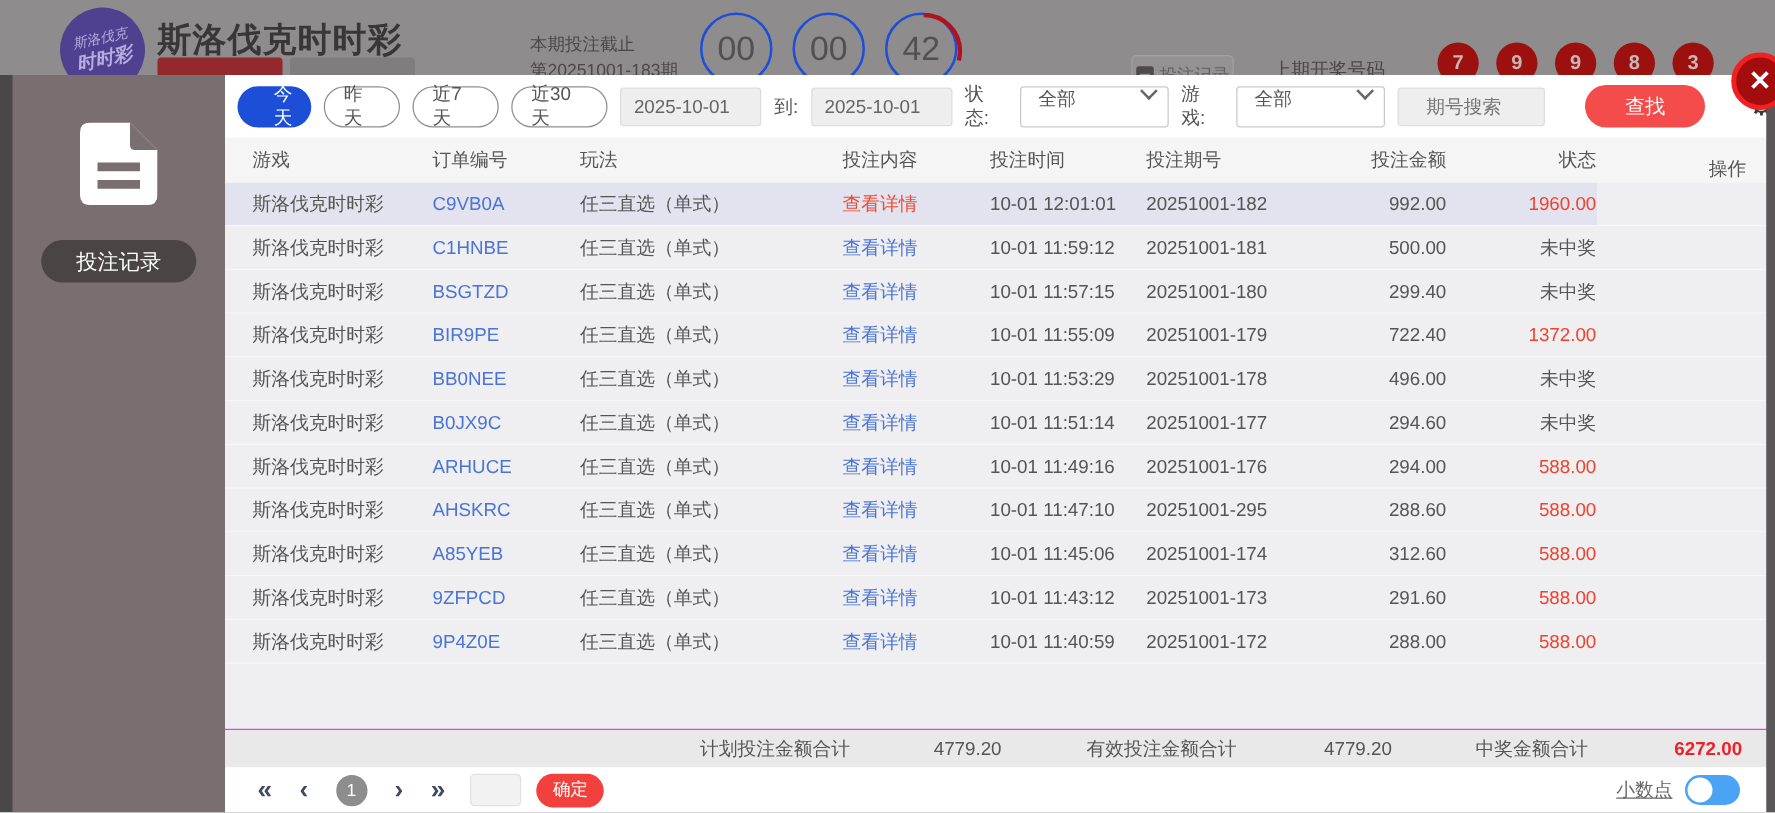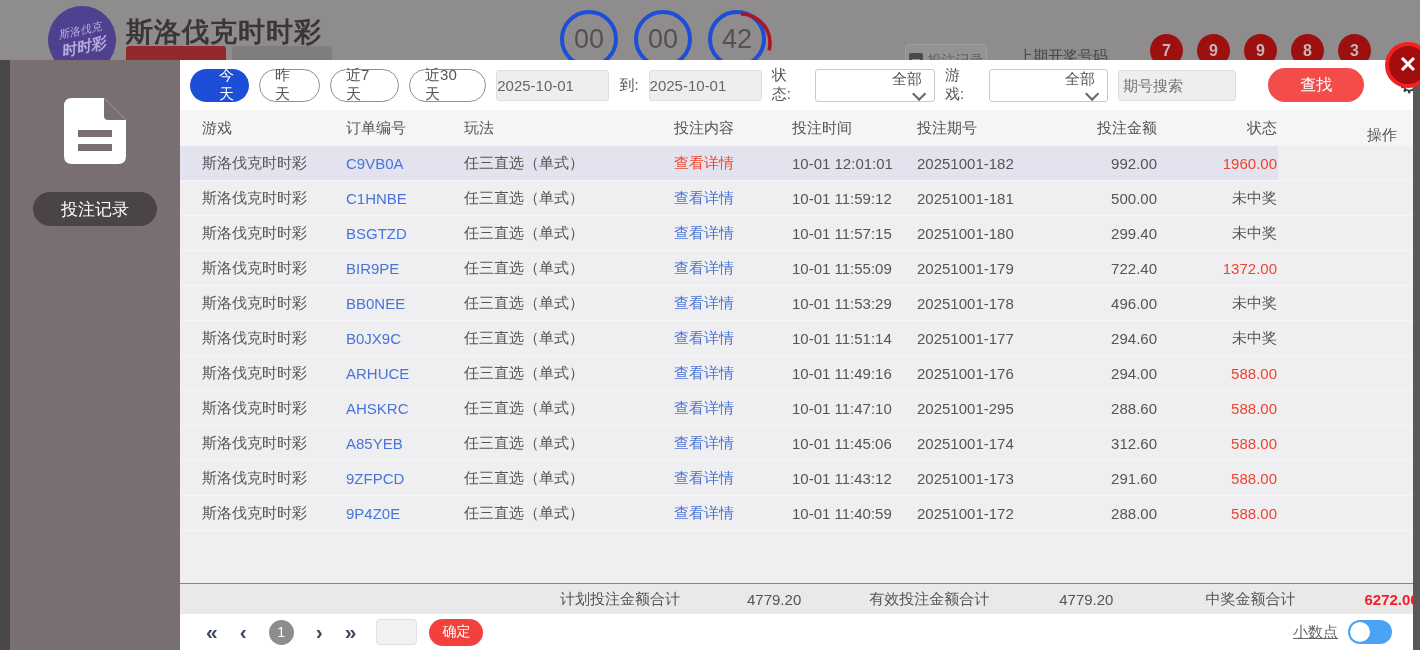--- a/index.html
+++ b/index.html
@@ -13,21 +13,21 @@
           background:#4f4190; color:#b7abdf; display:flex; flex-direction:column; align-items:center; justify-content:center;
           transform:rotate(-12deg); font-style:italic; }
   .logo .l1 { font-size:11px; }
   .logo .l2 { font-size:15px; font-weight:bold; }
   .app-title { position:absolute; left:126px; top:14px; font-size:27px; font-weight:bold; color:#3a3536; letter-spacing:1px; }
   .hdr-btn { position:absolute; top:46px; height:28px; border-radius:3px; }
   .hdr-btn.red  { left:126px; width:100px; background:#93292c; }
   .hdr-btn.gray { left:232px; width:100px; background:#807d7e; }
   .deadline-wrap { position:absolute; left:424px; top:25px; color:#4c4849; font-size:14px; line-height:21px; }
   .countdown { position:absolute; left:560px; top:10px; display:flex; gap:16px; }
-  .cd-circle { position:relative; width:58px; height:58px; border-radius:50%; border:4px solid #1d4ed8;
+  .cd-circle { position:relative; width:58px; height:58px; border-radius:50%; border:2px solid #1d4ed8;
                display:flex; align-items:center; justify-content:center; font-size:27px; color:#545051; }
   .cd-circle svg { position:absolute; left:-2px; top:-2px; }
   .records-btn { position:absolute; left:905px; top:44px; width:82px; height:34px; background:#959293;
                  border:1px solid #a3a0a1; border-radius:4px; display:flex; align-items:center; justify-content:center;
                  gap:5px; font-size:14px; color:#636061; }
   .doc-mini { width:14px; height:16px; background:#4e4a4b; border-radius:2px; position:relative; }
   .doc-mini::after { content:""; position:absolute; left:3px; top:6px; width:8px; height:2px; background:#959293; box-shadow:0 4px 0 #959293; }
   .last-draw-label { position:absolute; left:1018px; top:47px; font-size:15px; color:#4a4647; }
   .balls { position:absolute; left:1150px; top:34px; display:flex; gap:14px; }
   .ball { width:33px; height:33px; border-radius:50%; background:#9c1010; color:#c9b5b5;
@@ -47,28 +47,28 @@
   .side-item.plain  { margin-top:16px; }
 
   
   .modal { position:absolute; left:180px; top:60px; width:1240px; height:590px; background:#fff; z-index:20; display:flex; flex-direction:column; }
 
   .filter-bar { height:50px; display:flex; align-items:center; padding-left:10px; gap:10px; background:#fff; flex:0 0 auto; }
   .pill { height:33px; padding:0 15px; border-radius:17px; display:flex; align-items:center; font-size:15px; cursor:pointer; }
   .pill.active { background:#1d4ed8; color:#fff;text-align:right; }
   .pill.outline { background:#fff; border:1px solid #8f8f8f; color:#555; }
   .date-box { width:115px; height:31px; background:#eeeeee; border:1px solid #dddddd; border-radius:3px;
-              display:flex; align-items:center; font-size:15px; color:#666; cursor:pointer; }
+              display:flex; align-items:center; padding-left:10px; font-size:15px; color:#666; cursor:pointer; }
   .flabel { font-size:15px; color:#555; }
   .select-box { width:121px; height:33px; background:#fff; border:1px solid #c9c9c9; border-radius:3px;
-                display:flex; align-items:flex-end; justify-content:space-between; padding:0 12px 0 14px;
-                font-size:15px; color:#555; cursor:pointer;flex-direction:column; }
+                display:flex; align-items:flex-start; justify-content:space-between; padding:0 12px 0 14px;
+                font-size:15px; color:#555; cursor:pointer; }
   .chev { width:10px; height:10px; border-right:2px solid #666; border-bottom:2px solid #666; transform:rotate(45deg) translateY(-3px); }
   .search-box { width:118px; height:31px; background:#eeeeee; border:1px solid #dddddd; border-radius:3px;
-                font-size:15px; color:#0369a1; padding-left:4px; outline:none; }
+                font-size:15px; color:#0369a1; padding-left:22px; outline:none; }
   .find-btn { width:98px; height:34px; margin-left:22px; border:none; border-radius:17px; background:#f44b4b;
               color:#fff; font-size:16px; cursor:pointer; }
   .gear { margin-left:24px; font-size:24px; color:#3a3a3a; cursor:pointer; line-height:1; }
 
   
   .grid-row { display:grid; grid-template-columns:144px 118px 210px 118px 125px 155px 85px 120px 1fr; padding-left:22px; align-items:center; }
   .thead { height:36px; background:#f5f5f6; font-size:15px; color:#555; flex:0 0 auto; }
   .tbody { background:#efeff1; height:437px; overflow:hidden; flex:0 0 auto; }
   .trow { height:35px; font-size:15px; color:#555; background:#efeff1; border-bottom:1px solid #f7f7f8; cursor:pointer; }
   .trow.hl { background:linear-gradient(to right,#e3e2ef 0,#e3e2ef 1098px,#efeff1 1098px); }
@@ -79,21 +79,21 @@
   .trow.hl .detail { color:#f04a32; }
   .win { color:#f0432f; }
 
   
   .summary { height:31px; background:#e9e9ea; border-top:1px solid #d946ef; display:flex; align-items:center;
              font-size:15px; color:#555; flex:0 0 auto; }
   .summary .lab1 { margin-left:380px; }
   .summary .val1 { margin-left:67px; }
   .summary .lab2 { margin-left:68px; }
   .summary .val2 { margin-left:70px; }
-  .summary .lab3 { margin-left:92px; }
+  .summary .lab3 { margin-left:67px; }
   .summary .val3 { margin-left:69px; color:#f0202a; font-weight:bold; }
 
   
   .pager { flex:1; display:flex; align-items:center; padding:0 28px 0 26px; background:#fff; }
   .pg-arrow { font-size:21px; color:#3f4a63; margin-right:22px; cursor:pointer; font-weight:bold; }
   .pg-current { width:25px; height:25px; border-radius:50%; background:#8d8d8d; color:#fff; font-size:14px;
                 display:flex; align-items:center; justify-content:center; margin-right:22px; cursor:default; }
   .pg-input { width:41px; height:26px; background:#f2f2f2; border:1px solid #e0e0e0; border-radius:4px; margin-left:-2px; outline:none; }
   .pg-ok { margin-left:12px; height:27px; padding:0 13px; border:none; border-radius:14px; background:#f2403d;
            color:#fff; font-size:14px; cursor:pointer; }
@@ -112,20 +112,24 @@
 
   <div class="page-header">
     <div class="logo">
       <span class="l1">斯洛伐克</span>
       <span class="l2">时时彩</span>
     </div>
     <div class="app-title">斯洛伐克时时彩</div>
     <div class="hdr-btn red"></div>
     <div class="hdr-btn gray"></div>
 
+    <div class="deadline-wrap">
+      <div>本期投注截止</div>
+      <div>第20251001-183期</div>
+    </div>
 
     <div class="countdown" id="countdown">
         <div class="cd-circle">00</div>
         <div class="cd-circle">00</div>
         <div class="cd-circle">42<svg width="62" height="62" viewBox="0 0 62 62">
             <circle cx="31" cy="31" r="29" fill="none" stroke="#b01320" stroke-width="3.5" stroke-dasharray="53 130" transform="rotate(-90 31 31)"></circle>
           </svg></div>
       </div>
 
     <div class="records-btn">

